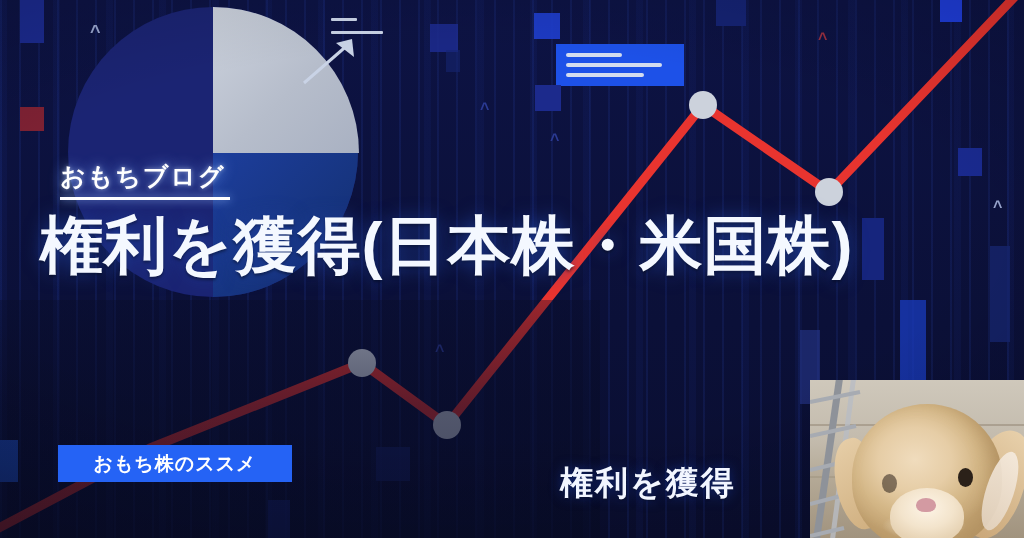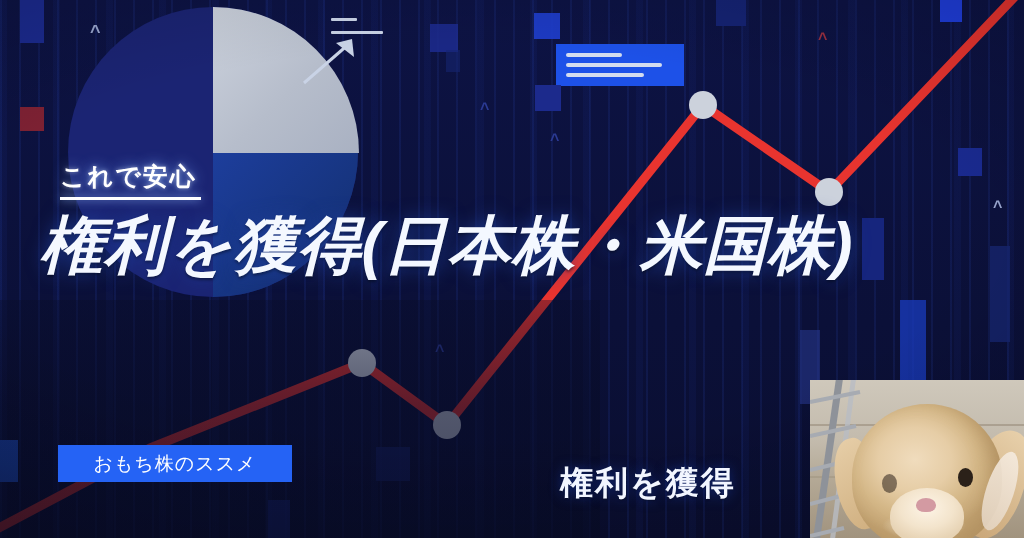--- a/index.html
+++ b/index.html
@@ -101,28 +101,28 @@
   }
   .title{
     position:absolute; left:22px; top:214px;
     width:1000px;
     color:#f4f8ff;
     font-size:63px; font-weight:bold;
     line-height:1.0;
     letter-spacing:1px;
     text-shadow:0 0 18px rgba(30,60,150,.95), 0 2px 3px rgba(0,0,0,.55);
   }
-  .title .l2{ display:block; padding-left:18px;font-style:italic; }
+  .title .l2{ display:block; padding-left:18px; }
 
   .badge{
     position:absolute; left:58px; top:445px;
     width:234px; height:37px;
     background:#2563f5;
     color:#ffffff;
-    font-size:19px; font-weight:normal;
+    font-size:19px; font-weight:bold;
     display:flex; align-items:center; justify-content:center;
     letter-spacing:1px;
   }
   .sitename{
     position:absolute; left:560px; top:461px;
     color:#f2f6ff; font-size:33px; font-weight:bold;
     letter-spacing:2px;
     text-shadow:0 0 12px rgba(20,45,130,.9), 0 1px 2px rgba(0,0,0,.5);
   }
 
@@ -245,21 +245,21 @@
     <polyline points="-20,538 150,448 362,363 447,425 703,105 829,192 1045,-35" fill="none" stroke="#e8342f" stroke-width="9" stroke-linejoin="round" stroke-linecap="round"></polyline>
     <circle cx="362" cy="363" r="14" fill="#ccd2dc"></circle>
     <circle cx="447" cy="425" r="14" fill="#ccd2dc"></circle>
     <circle cx="703" cy="105" r="14" fill="#ccd2dc"></circle>
     <circle cx="829" cy="192" r="14" fill="#ccd2dc"></circle>
   </svg>
 
   <div class="dim"></div>
   <div class="vig"></div>
 
-  <div class="kicker">これで安心</div>
+  <div class="kicker">おもちブログ</div>
 
   <div class="title">
     <span class="l2">権利を獲得(日本株・米国株)</span>
   </div>
 
   <div class="badge">おもち株のススメ</div>
   <div class="sitename">権利を獲得</div>
 
   <div class="photo">
     <div class="bgfloor"></div>

